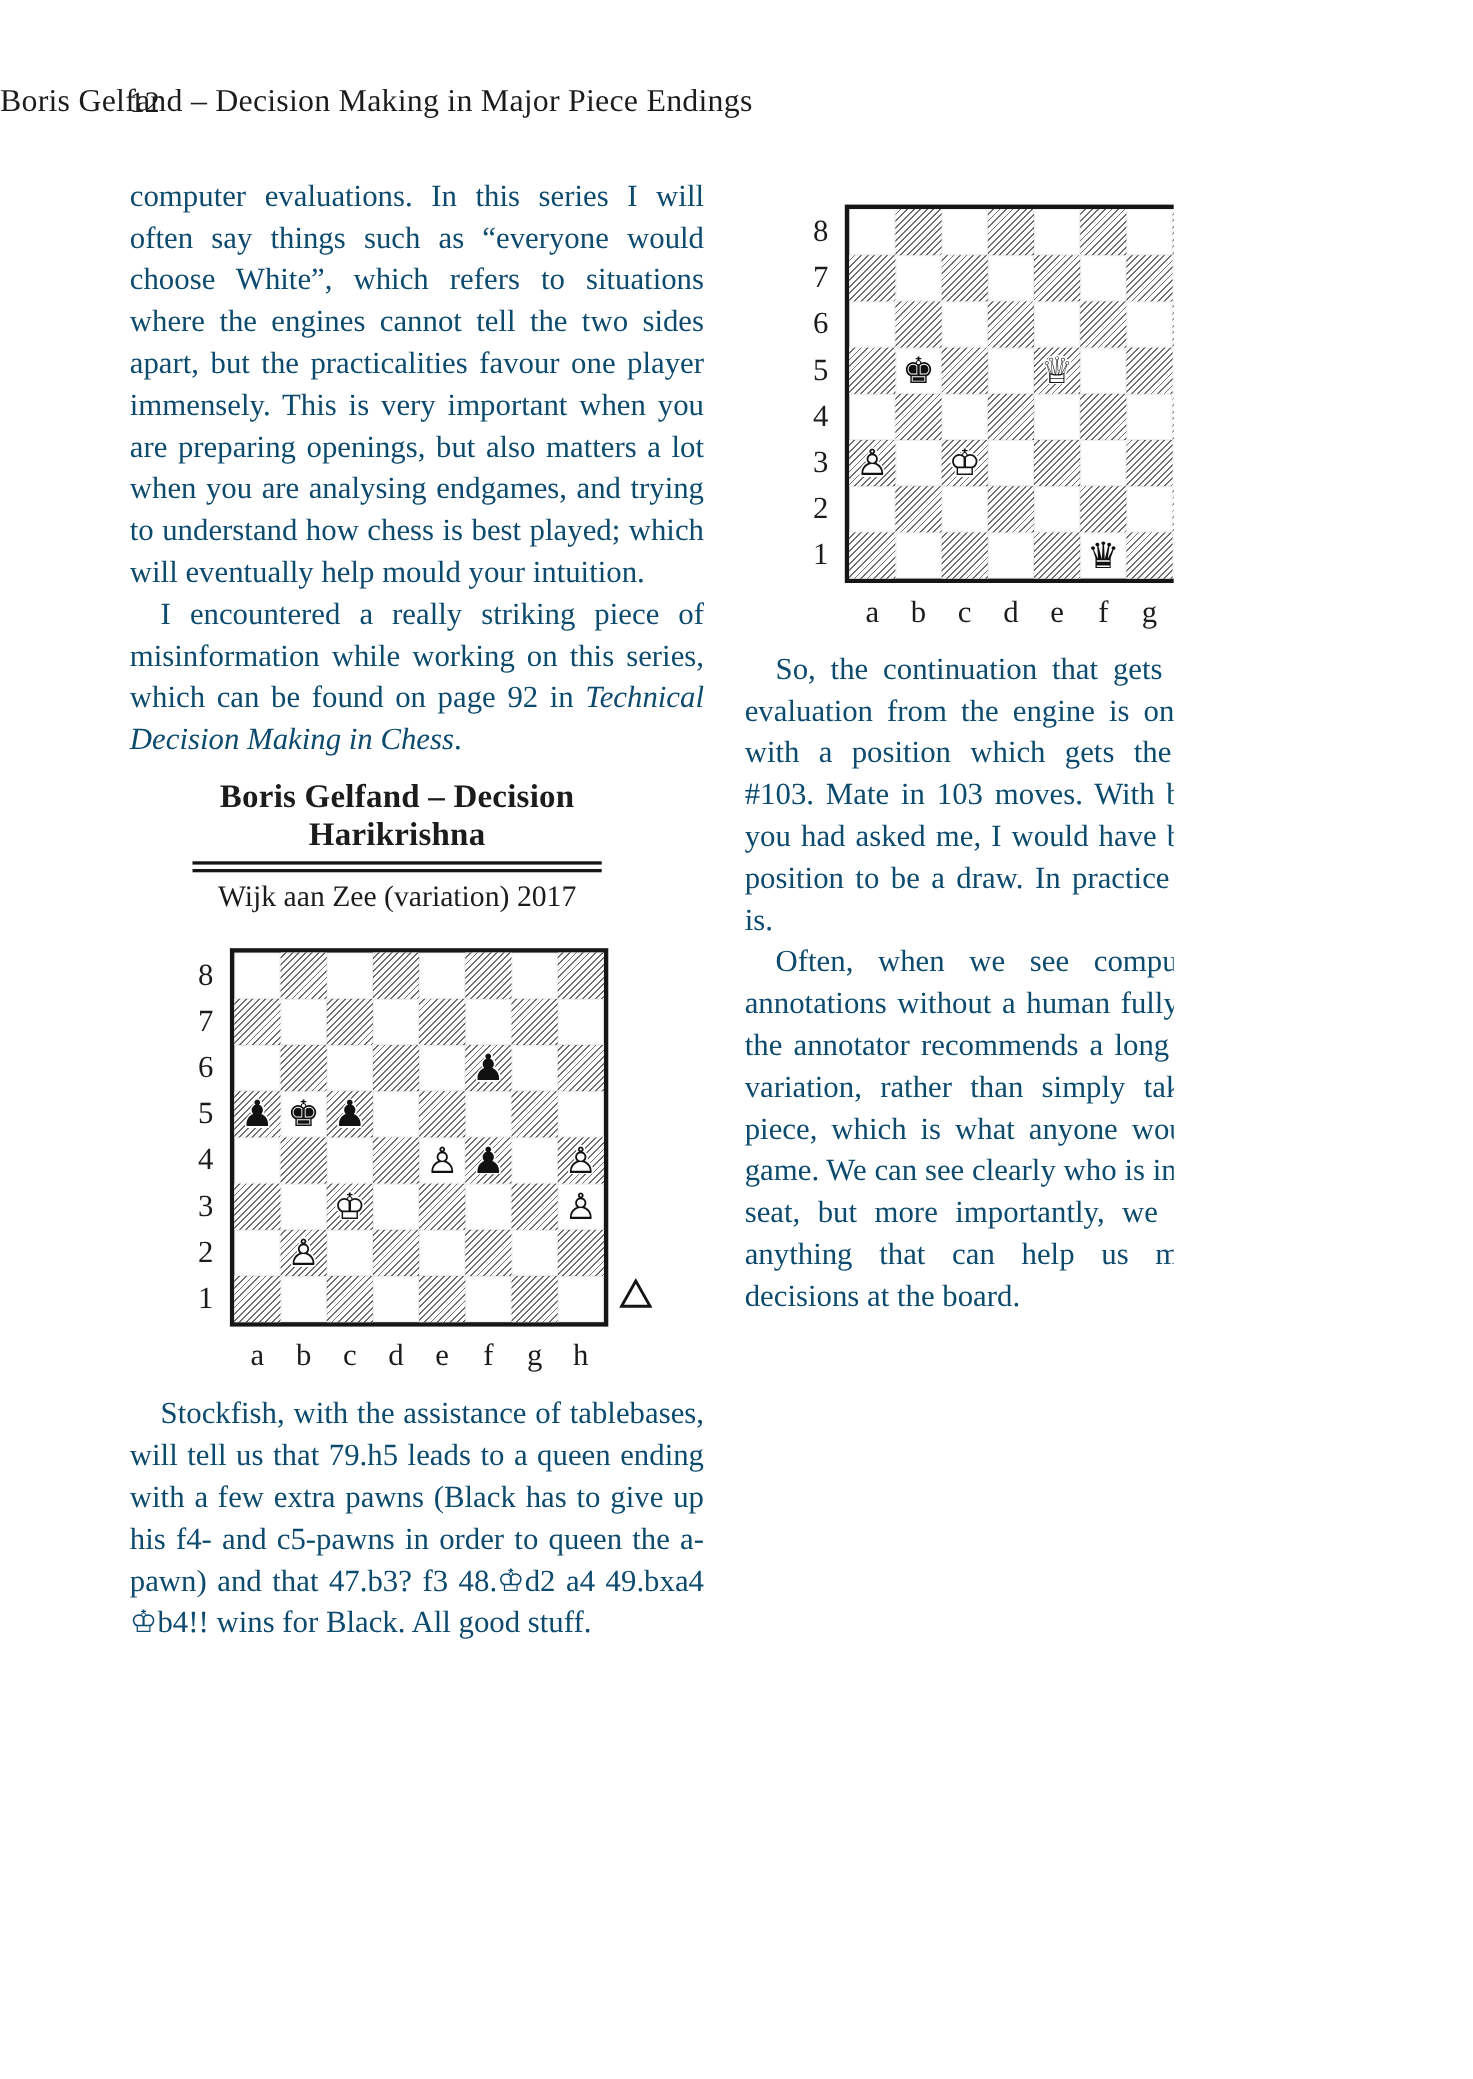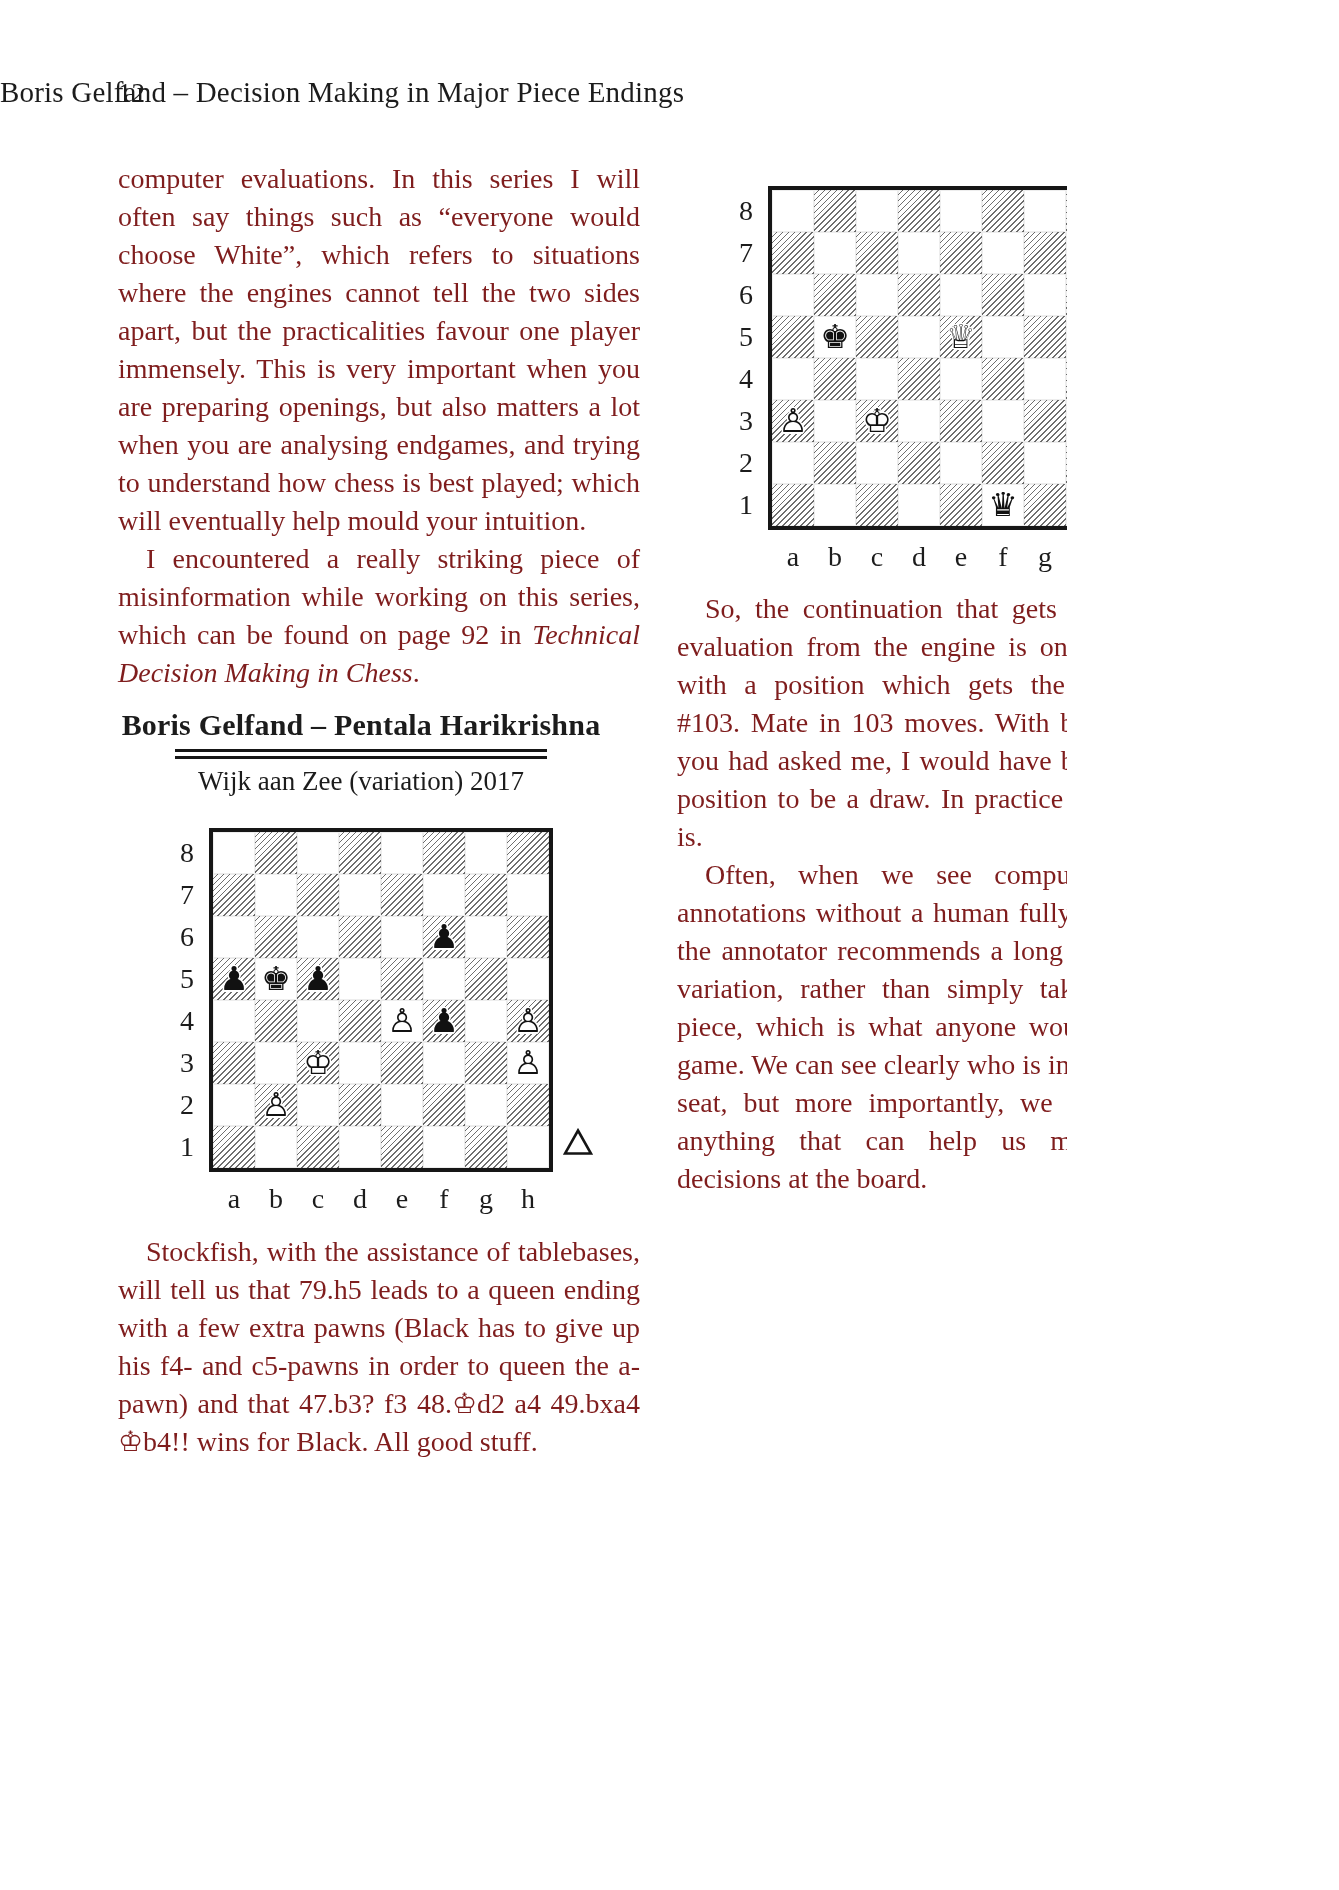--- a/index.html
+++ b/index.html
@@ -8,21 +8,21 @@
 
   
   .page-num{position:absolute;left:118px;top:78px;font-size:27px;}
   .running-title{position:absolute;left:0;right:0;top:76px;font-size:29px;letter-spacing:0.2px;}
 
   
   .col{position:absolute;top:160px;width:522px;}
   .col-left{left:118px;}
   .col-right{left:677px;}
 
-  .body-text{margin:0;font-size:28px;line-height:38px;text-align:justify;color:#7f1d1d;}
+  .body-text{margin:0;font-size:28px;line-height:38px;text-align:justify;color:#0c4a6e;}
   .indent{text-indent:28px;}
   .spaced{margin-top:22px;}
   .body-text i{font-style:italic;}
 
   
   .game-header{width:486px;margin-top:16px;text-align:center;}
   .players{font-size:30px;font-weight:bold;letter-spacing:0.2px;}
   .rule{width:372px;height:4px;margin:7px auto 7px auto;border-top:3px solid #161616;border-bottom:3px solid #161616;}
   .event{font-size:27px;}
 
@@ -56,21 +56,21 @@
 <div class="page">
 
   <span class="page-num">12</span>
   <div class="running-title">Boris Gelfand – Decision Making in Major Piece Endings</div>
 
   <div class="col col-left">
     <p class="body-text">computer evaluations. In this series I will often say things such as “everyone would choose White”, which refers to situations where the engines cannot tell the two sides apart, but the practicalities favour one player immensely. This is very important when you are preparing openings, but also matters a lot when you are analysing endgames, and trying to understand how chess is best played; which will eventually help mould your intuition.</p>
     <p class="body-text indent"><span>I encountered a really striking piece of misinformation while working on this series, which can be found on page 92 in </span><i>Technical Decision Making in Chess</i><span>.</span></p>
 
     <div class="game-header">
-      <div class="players">Boris Gelfand – Pentala Harikrishna</div>
+      <div class="players">Boris Gelfand – Decision Harikrishna</div>
       <div class="rule"></div>
       <div class="event">Wijk aan Zee (variation) 2017</div>
     </div>
 
     <div class="diagram dg-left">
       <div class="ranks">
           <span>8</span>
           <span>7</span>
           <span>6</span>
           <span>5</span>

